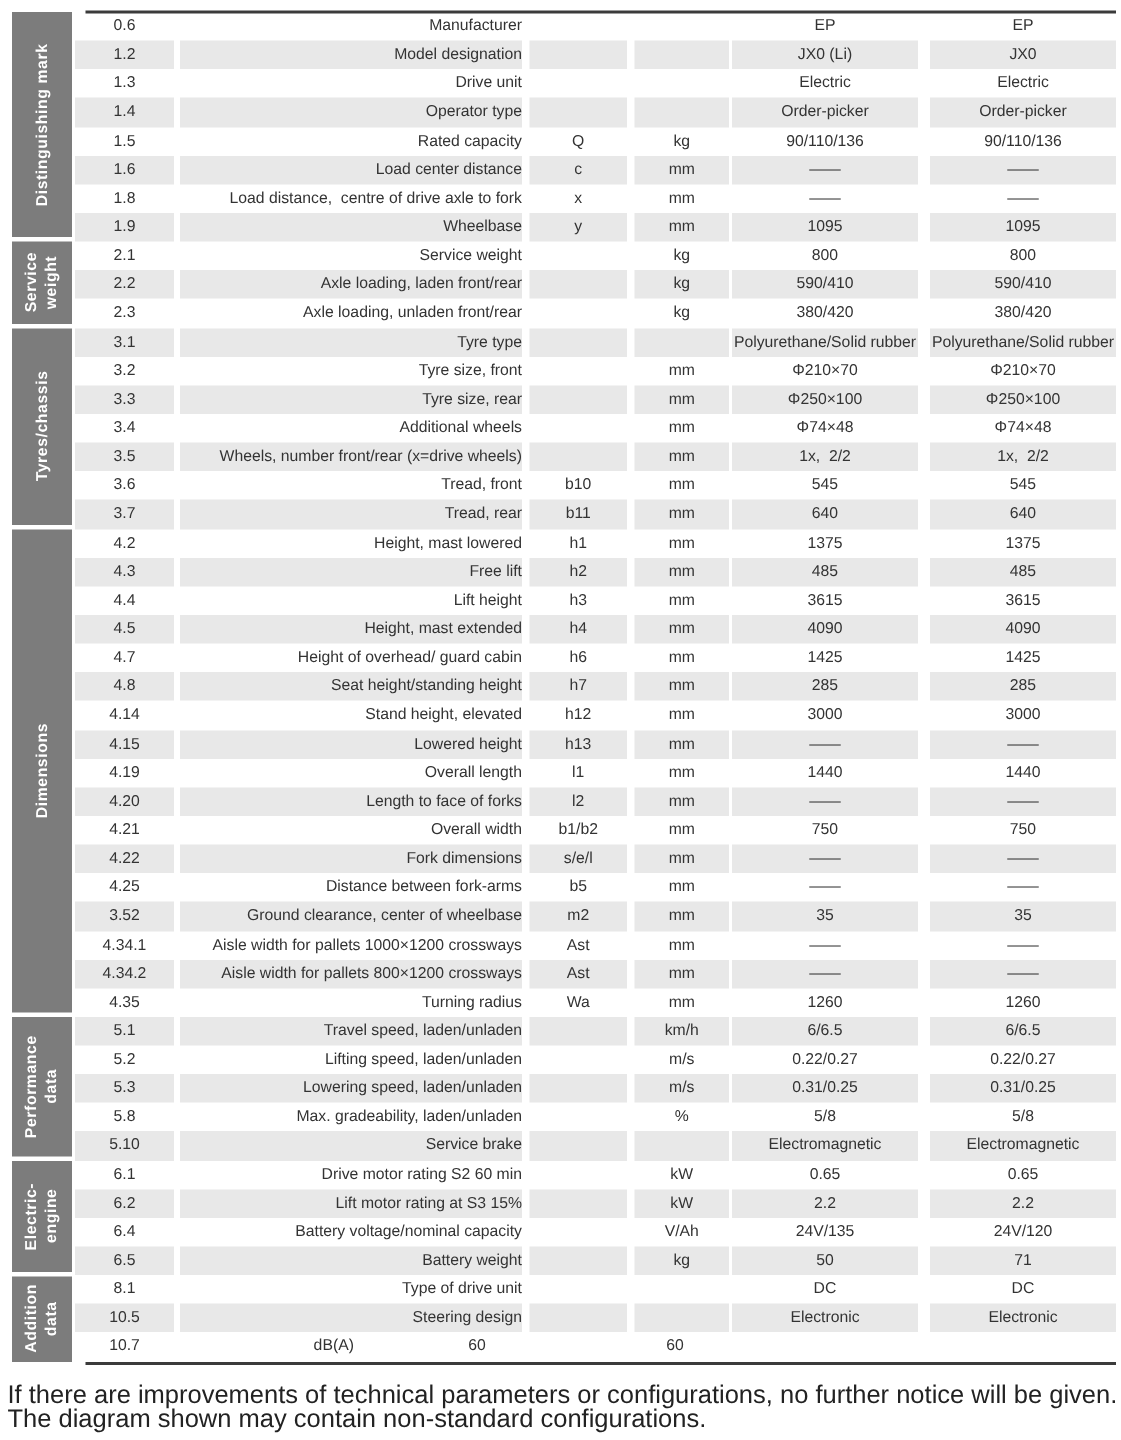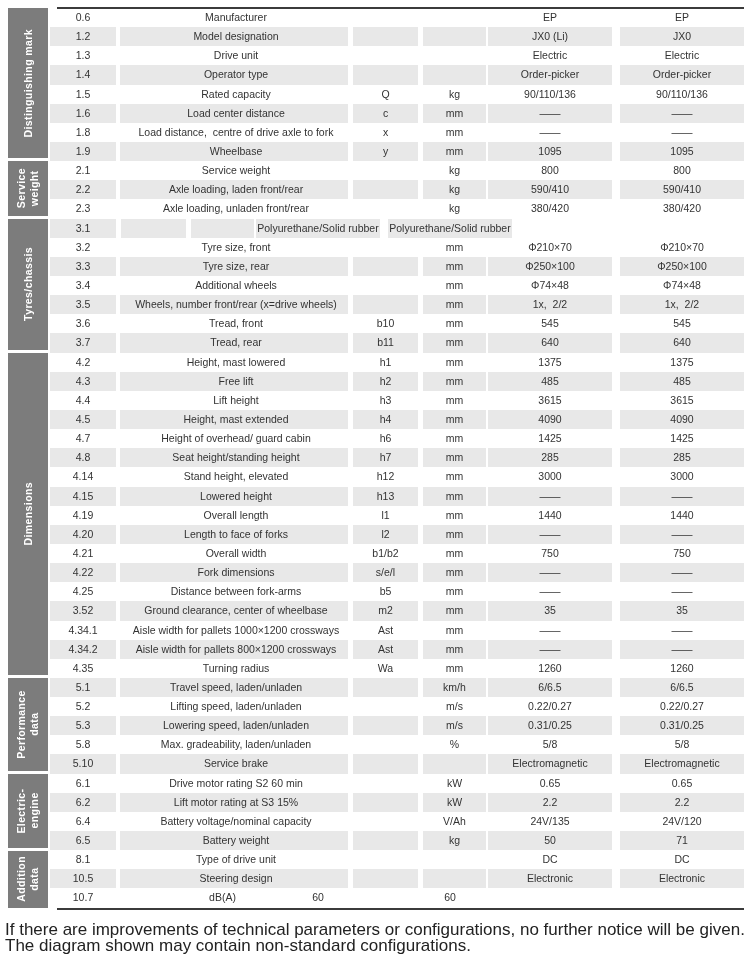--- a/index.html
+++ b/index.html
@@ -26,21 +26,21 @@
   .sec-5 { height:73.6px; }
   .sec-6 { height:57.45px; margin-bottom:0; }
 
   
   .rows { position:absolute; left:48px; top:8px; width:699px; }
   .spec-row { display:flex; height:19.15px; }
   .cell { height:100%; line-height:19.3px; font-size:10.5px; color:#333333;
           text-align:center; overflow:hidden; white-space:nowrap; }
   .spec-row:nth-of-type(even) .cell { background:#e8e8e8; }
   .c-num  { margin-left:2px; width:66px; }
-  .c-desc { margin-left:4px; width:228px; text-align:center; padding-left:4px; }
+  .c-desc { margin-left:4px; width:228px; text-align:right; padding-left:4px; }
   .c-sym  { margin-left:5px; width:65px; }
   .c-unit { margin-left:5px; width:63px;text-align:center; }
   .c-v1   { margin-left:2px; width:124px; }
   .c-v2   { margin-left:8px; width:124px; }
 
   
   .footer { position:absolute; left:5px; top:922px; font-size:17px; color:#222222;
             line-height:15.5px; }
 </style>
 </head>
@@ -172,20 +172,21 @@
         <div class="cell c-num">2.3</div>
         <div class="cell c-desc">Axle loading, unladen front/rear</div>
         <div class="cell c-sym"></div>
         <div class="cell c-unit">kg</div>
         <div class="cell c-v1">380/420</div>
         <div class="cell c-v2">380/420</div>
       </div>
 
       <div class="spec-row">
         <div class="cell c-num">3.1</div>
+        <div class="cell c-desc">Tyre type</div>
         <div class="cell c-sym"></div>
         <div class="cell c-unit"></div>
         <div class="cell c-v1">Polyurethane/Solid rubber</div>
         <div class="cell c-v2">Polyurethane/Solid rubber</div>
       </div>
 
       <div class="spec-row">
         <div class="cell c-num">3.2</div>
         <div class="cell c-desc">Tyre size, front</div>
         <div class="cell c-sym"></div>

